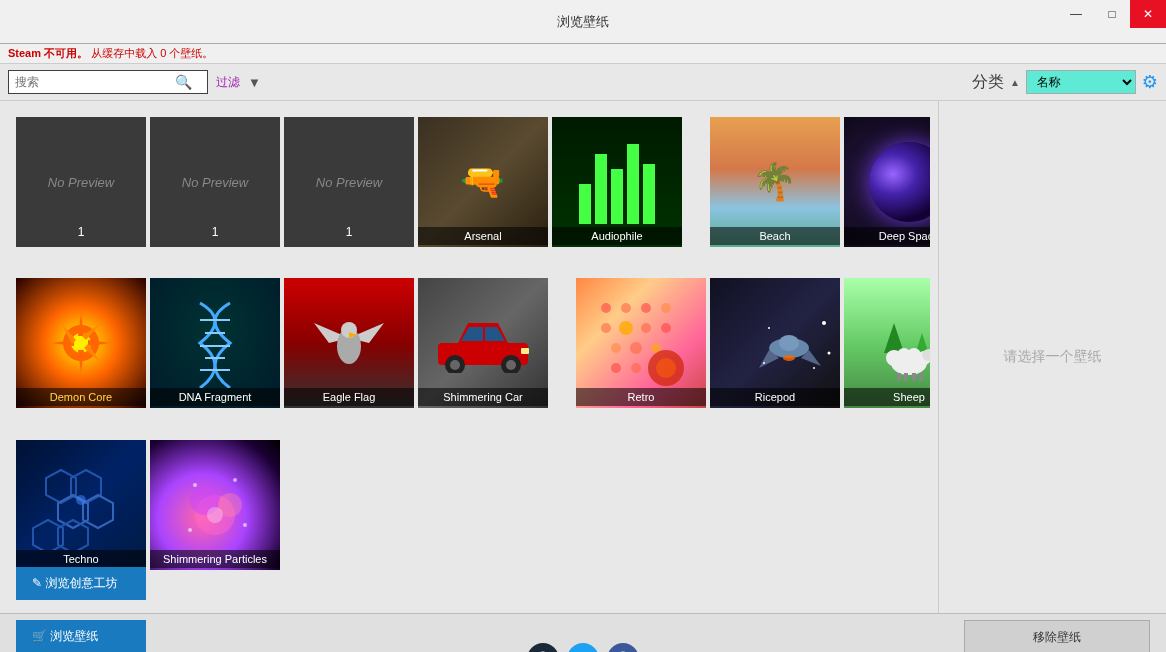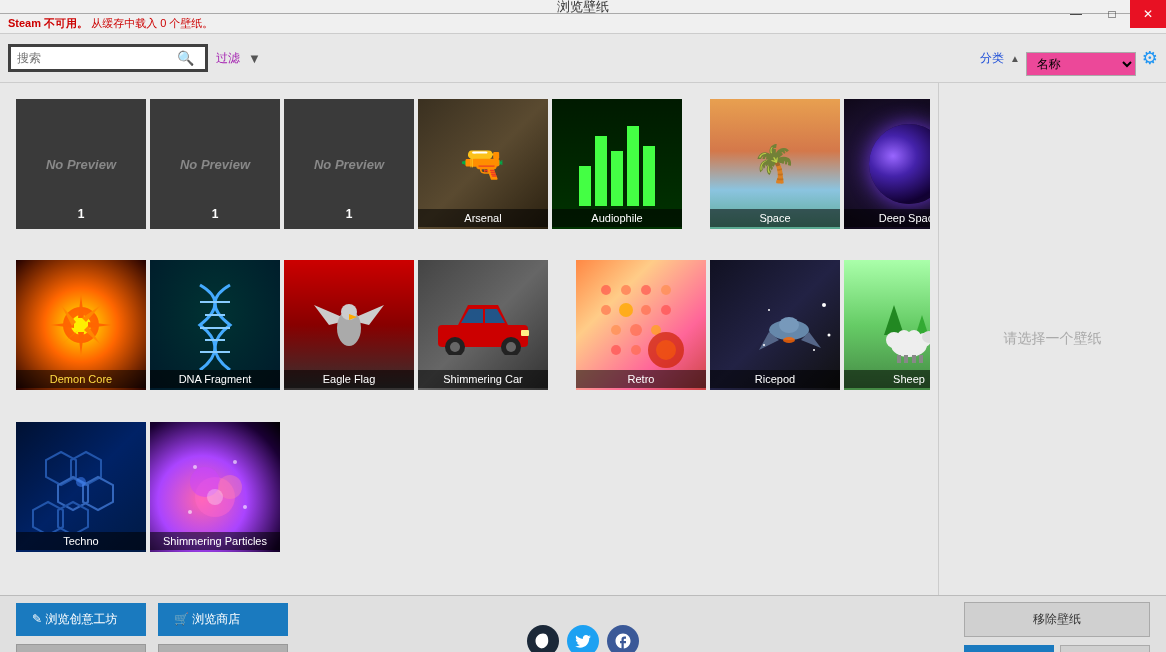--- a/index.html
+++ b/index.html
@@ -9,21 +9,21 @@
       width: 1166px;
       height: 652px;
       overflow: hidden;
       position: relative;
       font-size: 12px;
     }
 
     
     #titlebar {
       background: #f0f0f0;
-      height: 14px;
+      height: 44px;
       display: flex;
       align-items: center;
       justify-content: center;
       position: relative;
       border-bottom: 1px solid #aaa;
     }
     #titlebar .title {
       font-size: 13px;
       color: #333;
     }
@@ -83,21 +83,21 @@
       align-items: center;
       padding: 6px 8px;
       background: #e8e8e8;
       gap: 8px;
       border-bottom: 1px solid #ccc;
     }
     .search-box {
       display: flex;
       align-items: center;
       background: white;
-      border: 3px solid #404040;
+      border: 1px solid #404040;
       padding: 3px 6px;
       width: 200px;
     }
     .search-box input {
       border: none;
       outline: none;
       font-size: 12px;
       width: 160px;
       font-family: "Microsoft YaHei", Arial, sans-serif;
       color: #333;
@@ -114,32 +114,31 @@
     .filter-icon {
       color: #555;
       font-size: 13px;
     }
     .sort-section {
       margin-left: auto;
       display: flex;
       align-items: center;
       gap: 6px;
     }
-    .sort-label { color: #1d4ed8; font-size: 12px; }
+    .sort-label { color: #404040; font-size: 16px; }
     .sort-arrow { color: #555; font-size: 10px; }
     .sort-select {
       border: 1px solid #aaa;
-      background: #ec4899;
+      background: #5eead4;
       padding: 3px 6px;
       font-size: 12px;
       font-family: "Microsoft YaHei", Arial, sans-serif;
       width: 110px;
       cursor: pointer;
       outline: none;
-      margin-top: 12px;
     }
     .settings-icon {
       color: #2196f3;
       font-size: 18px;
       cursor: pointer;
     }
 
     
     #wallpaper-grid {
       display: grid;
@@ -183,21 +182,20 @@
 
     
     .no-preview-bg {
       background: #3a3a3a;
       display: flex;
       align-items: center;
       justify-content: center;
       flex-direction: column;
       width: 100%;
       height: 100%;
-      font-weight: bold;
     }
     .no-preview-bg .np-text {
       color: #888;
       font-size: 13px;
       font-style: italic;
     }
     .no-preview-bg .np-num {
       color: white;
       font-size: 12px;
       position: absolute;
@@ -285,21 +283,22 @@
       gap: 10px;
       position: relative;
     }
     .bottom-left {
       display: flex;
       flex-direction: column;
       gap: 8px;
     }
     .bottom-row {
       display: flex;
-      gap: 12px;
+      gap: 20px;
+      flex-direction: column;
     }
     .btn-blue {
       background: #1a7abf;
       color: white;
       border: none;
       padding: 8px 16px;
       font-size: 12px;
       font-family: "Microsoft YaHei", Arial, sans-serif;
       cursor: pointer;
       min-width: 130px;
@@ -486,21 +485,21 @@
             <div class="bar" style="height:60px"></div>
           </div>
         </div>
         <div class="item-label">Audiophile</div>
       </div>
 
       <div class="wallpaper-item beach-bg">
         <div class="thumb">
           <span style="font-size:36px">🌴</span>
         </div>
-        <div class="item-label">Space</div>
+        <div class="item-label">Beach</div>
       </div>
 
       <div class="wallpaper-item deepspace-bg">
         <div class="thumb">
           <div class="spiral-galaxy"></div>
         </div>
         <div class="item-label">Deep Space</div>
       </div>
 
       <div class="wallpaper-item demoncore-bg">
@@ -689,21 +688,21 @@
 
   <div id="right-panel">
     <span class="select-text">请选择一个壁纸</span>
   </div>
 </div>
 
 <div id="bottom-bar">
   <div class="bottom-left">
     <div class="bottom-row">
       <button class="btn-blue">✎ 浏览创意工坊</button>
-      <button class="btn-blue">🛒 浏览商店</button>
+      <button class="btn-blue">🛒 浏览壁纸</button>
     </div>
     <div class="bottom-row">
       <button class="btn-grey">⬆ 从文件中打开</button>
       <button class="btn-grey">→ 从网页中打开</button>
     </div>
   </div>
 
   <div class="social-icons">
     <div class="social-icon steam-social">
       <svg width="18" height="18" viewBox="0 0 24 24" fill="white">

